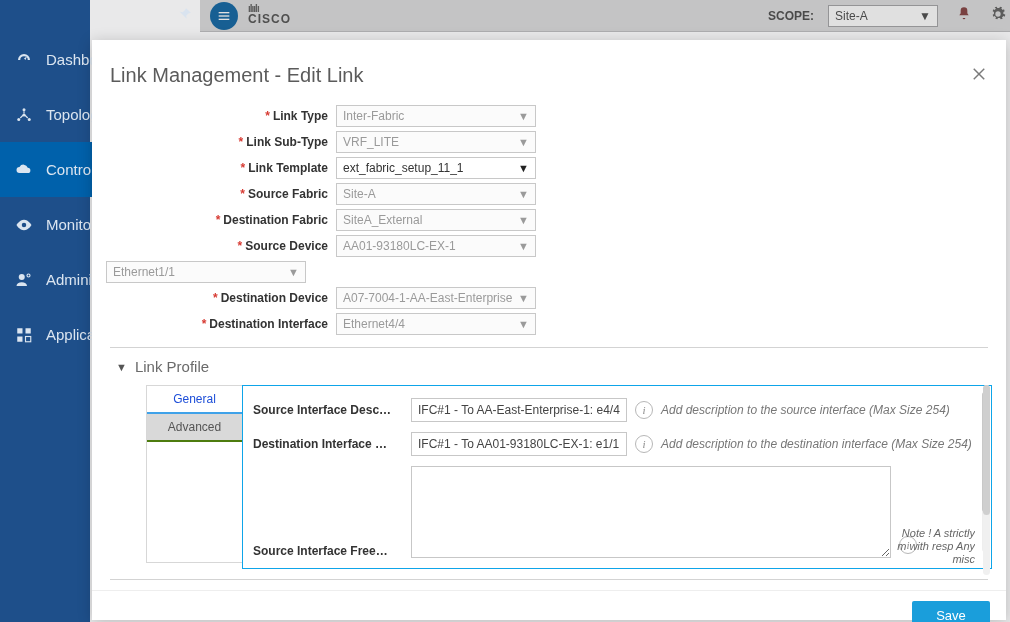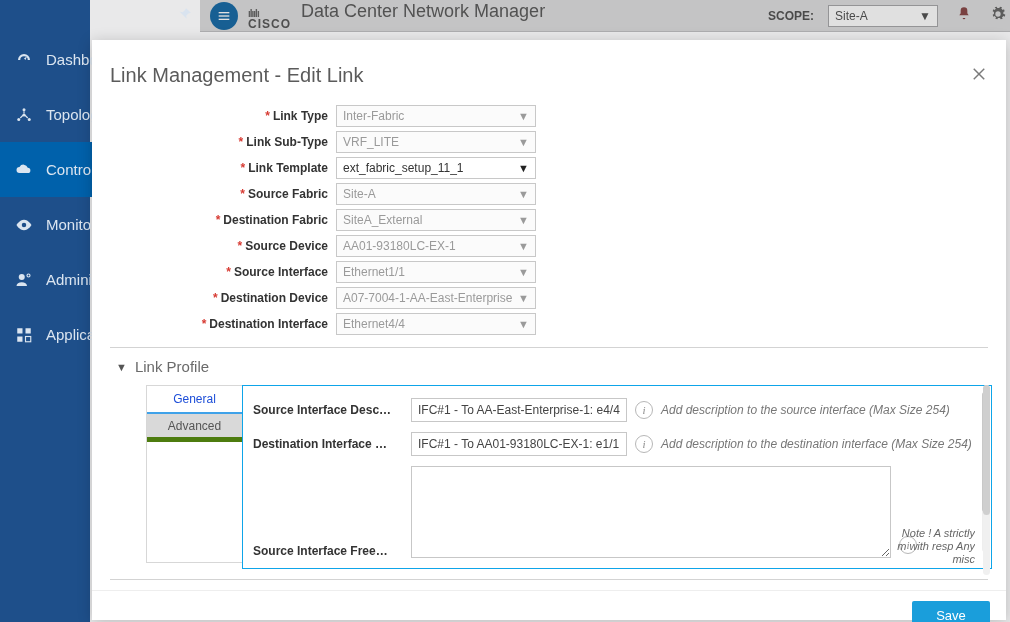--- a/index.html
+++ b/index.html
@@ -79,21 +79,21 @@
     .profile-wrap { display:flex; padding: 0 0 0 18px; position: relative; }
     .profile-left { display:flex; flex-direction:column; }
     .profile-title-row { display:flex; align-items:center; gap: 8px; margin-bottom: 10px; margin-left: 0; }
     .profile-title { font-size: 15px; color:#6a6a6a; }
     .profile-caret { font-size: 11px; color:#555; transform: rotate(0); }
     .tabs {
       width: 96px; border: 1px solid #d7d7d7; border-right: none; margin-left: 22px;
     }
     .tab {
       height: 28px; display:flex; align-items:center; justify-content:center;
-      font-size: 12px; color:#444; border-bottom:5px solid #4d7c0f; cursor:pointer;
+      font-size: 12px; color:#444; border-bottom:2px solid #4d7c0f; cursor:pointer;
     }
     .tab.active { color:#1d4ed8; border-bottom: 2px solid #3fa2e9; background:#fff; }
     .tab.secondary { background:#d9d9d9; color:#555; }
     .tabs-fill { height: 120px; background:#fff; }
 
     .profile-right { flex:1; border: 1px solid #0ea5e9; padding: 12px 10px 0 10px; position:relative; overflow:hidden; }
     .profile-right .scroll-track { position:absolute; right:3px; top:6px; width:6px; height:160px; background:#eee; border-radius:3px; }
     .profile-right .scroll-thumb { position:absolute; right:3px; top:6px; width:6px; height:120px; background:#c8c8c8; border-radius:3px; }
 
     .pf-row { display:flex; align-items:center; margin-bottom: 10px; }
@@ -192,21 +192,20 @@
       <svg width="16" height="16" viewBox="0 0 24 24" fill="none" stroke-width="2">
           <line x1="4" y1="7" x2="20" y2="7"></line>
           <line x1="4" y1="12" x2="20" y2="12"></line>
           <line x1="4" y1="17" x2="20" y2="17"></line>
         </svg>
     </div>
     <div class="brand">
       <span class="cisco-logo">
         <span class="bars">ılıılı</span>CISCO
       </span>
-      <span class="app-title">Data Center Network Manager</span>
     </div>
     <div class="topbar-spacer"></div>
     <span class="scope-label">SCOPE:</span>
     <div class="scope-select">
       <span>Site-A</span>
       <span>▼</span>
     </div>
     <span class="bell">
       <svg width="16" height="16" viewBox="0 0 24 24" fill="#8a4a4a">
           <path d="M12 2a5 5 0 00-5 5v4l-2 3h14l-2-3V7a5 5 0 00-5-5zm0 18a2 2 0 002-2h-4a2 2 0 002 2z"></path>
@@ -268,21 +267,20 @@
           </div>
       </div>
       <div class="form-row">
         <div class="form-label"><span class="req">*</span><span>Source Device</span></div>
         <div class="form-select disabled">
             <span>AA01-93180LC-EX-1</span>
             <span class="caret">▼</span>
           </div>
       </div>
       <div class="form-row">
-        <div class="form-label"><span class="req">*</span><span>Source Interface</span></div>
         <div class="form-select disabled">
             <span>Ethernet1/1</span>
             <span class="caret">▼</span>
           </div>
       </div>
       <div class="form-row">
         <div class="form-label"><span class="req">*</span><span>Destination Device</span></div>
         <div class="form-select disabled">
             <span style="white-space:nowrap; overflow:hidden; text-overflow:ellipsis; max-width:170px; display:inline-block;">A07-7004-1-AA-East-Enterprise</span>
             <span class="caret">▼</span>

